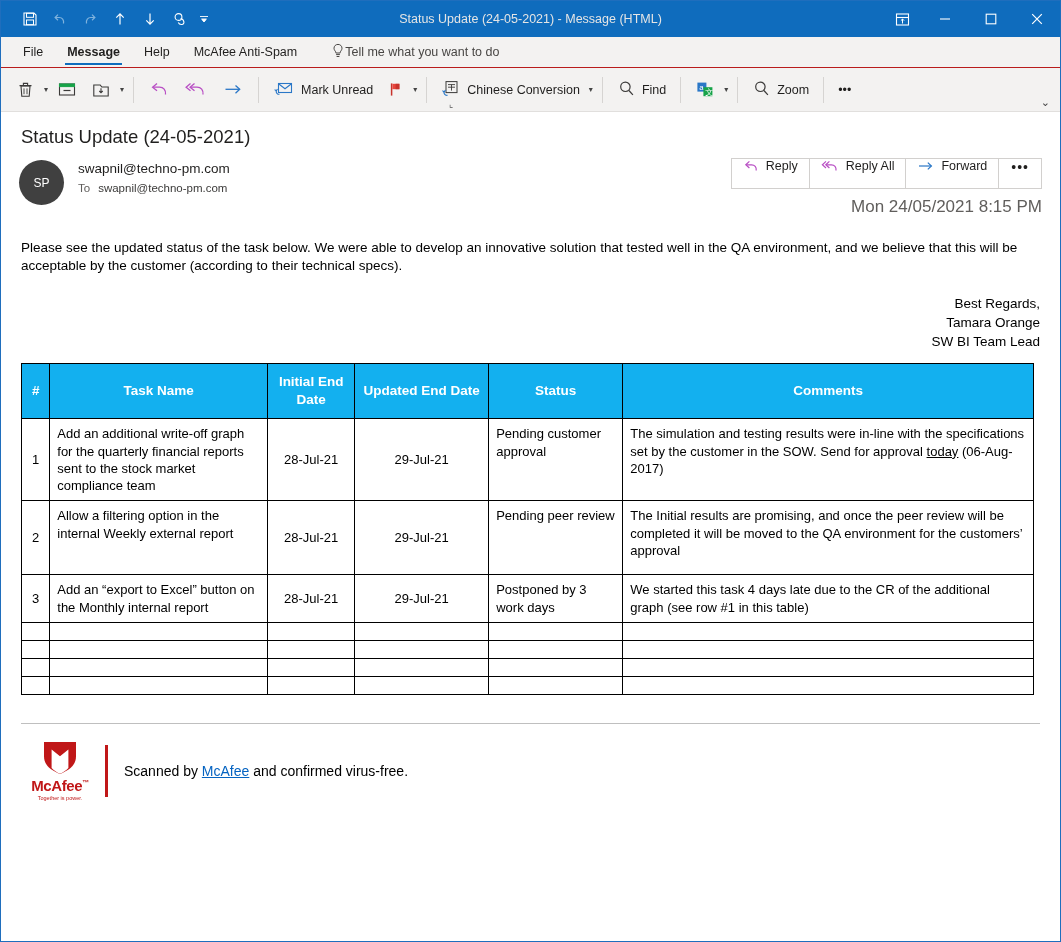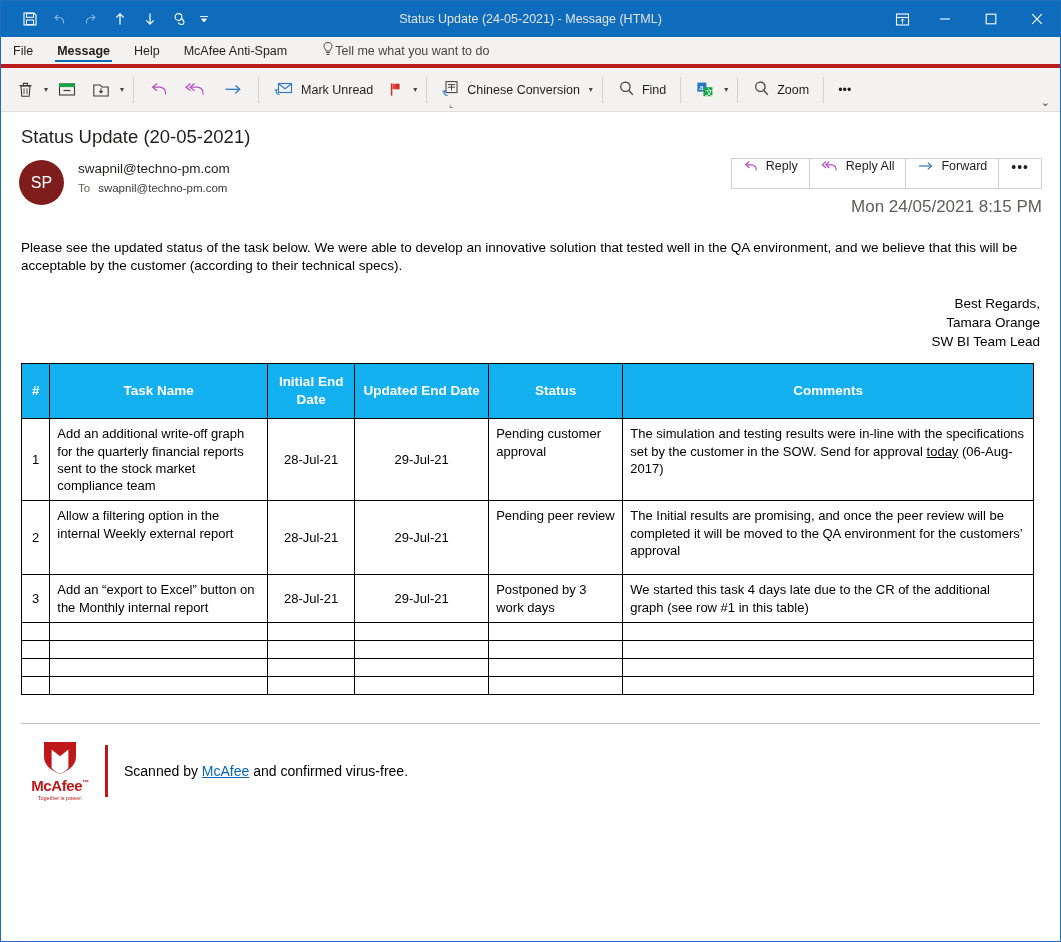--- a/index.html
+++ b/index.html
@@ -48,21 +48,22 @@
     display: flex; align-items: center; justify-content: center;
     color: #ffffff;
   }
   .win-btn.ribbon-opt { width: 40px; }
 
   
   .tabbar {
     height: 31px; flex: 0 0 31px;
     background: #f3f2f1;
     display: flex; align-items: stretch;
-    border-bottom: 4px solid #b91c1c;
+    border-bottom: 1px solid #b91c1c;
+    padding-left: 10px;
   }
   .tab {
     display: flex; align-items: center;
     padding: 0 12px;
     font-size: 12.5px; color: #201f1e;
     position: relative;
   }
   .tab.active { font-weight: bold; }
   .tab.active::after {
     content: ""; position: absolute;
@@ -116,24 +117,24 @@
     padding: 14px 6px 4px 6px;
   }
 
   .hdr-row {
     display: flex; align-items: flex-start;
     padding: 6px 4px 0 4px;
     position: relative;
   }
   .avatar {
     width: 45px; height: 45px; border-radius: 50%;
-    background: #7f1d1d;
+    background: #404040;
     color: #ffffff;
     display: flex; align-items: center; justify-content: center;
-    font-size: 16px;
+    font-size: 12px;
     flex: 0 0 45px;
     margin-top: 2px;
     text-align: right;
   }
   .from-block { margin-left: 14px; padding-top: 3px; }
   .from-addr { font-size: 13.5px; color: #201f1e; }
   .to-line {
     font-size: 11.5px; color: #3b3a39; margin-top: 6px;
     display: flex; gap: 8px;
   }
@@ -463,21 +464,21 @@
 
     <div class="rsep"></div>
 
     <div class="rbtn">•••</div>
 
     <div class="ribbon-collapse">⌄</div>
   </div>
 
   <div class="pane">
 
-    <div class="subject">Status Update (20-05-2021)</div>
+    <div class="subject">Status Update (24-05-2021)</div>
 
     <div class="hdr-row">
       <div class="avatar">SP</div>
       <div class="from-block">
         <div class="from-addr">swapnil@techno-pm.com</div>
         <div class="to-line">
           <span class="to-label">To</span>
           <span>swapnil@techno-pm.com</span>
         </div>
       </div>

